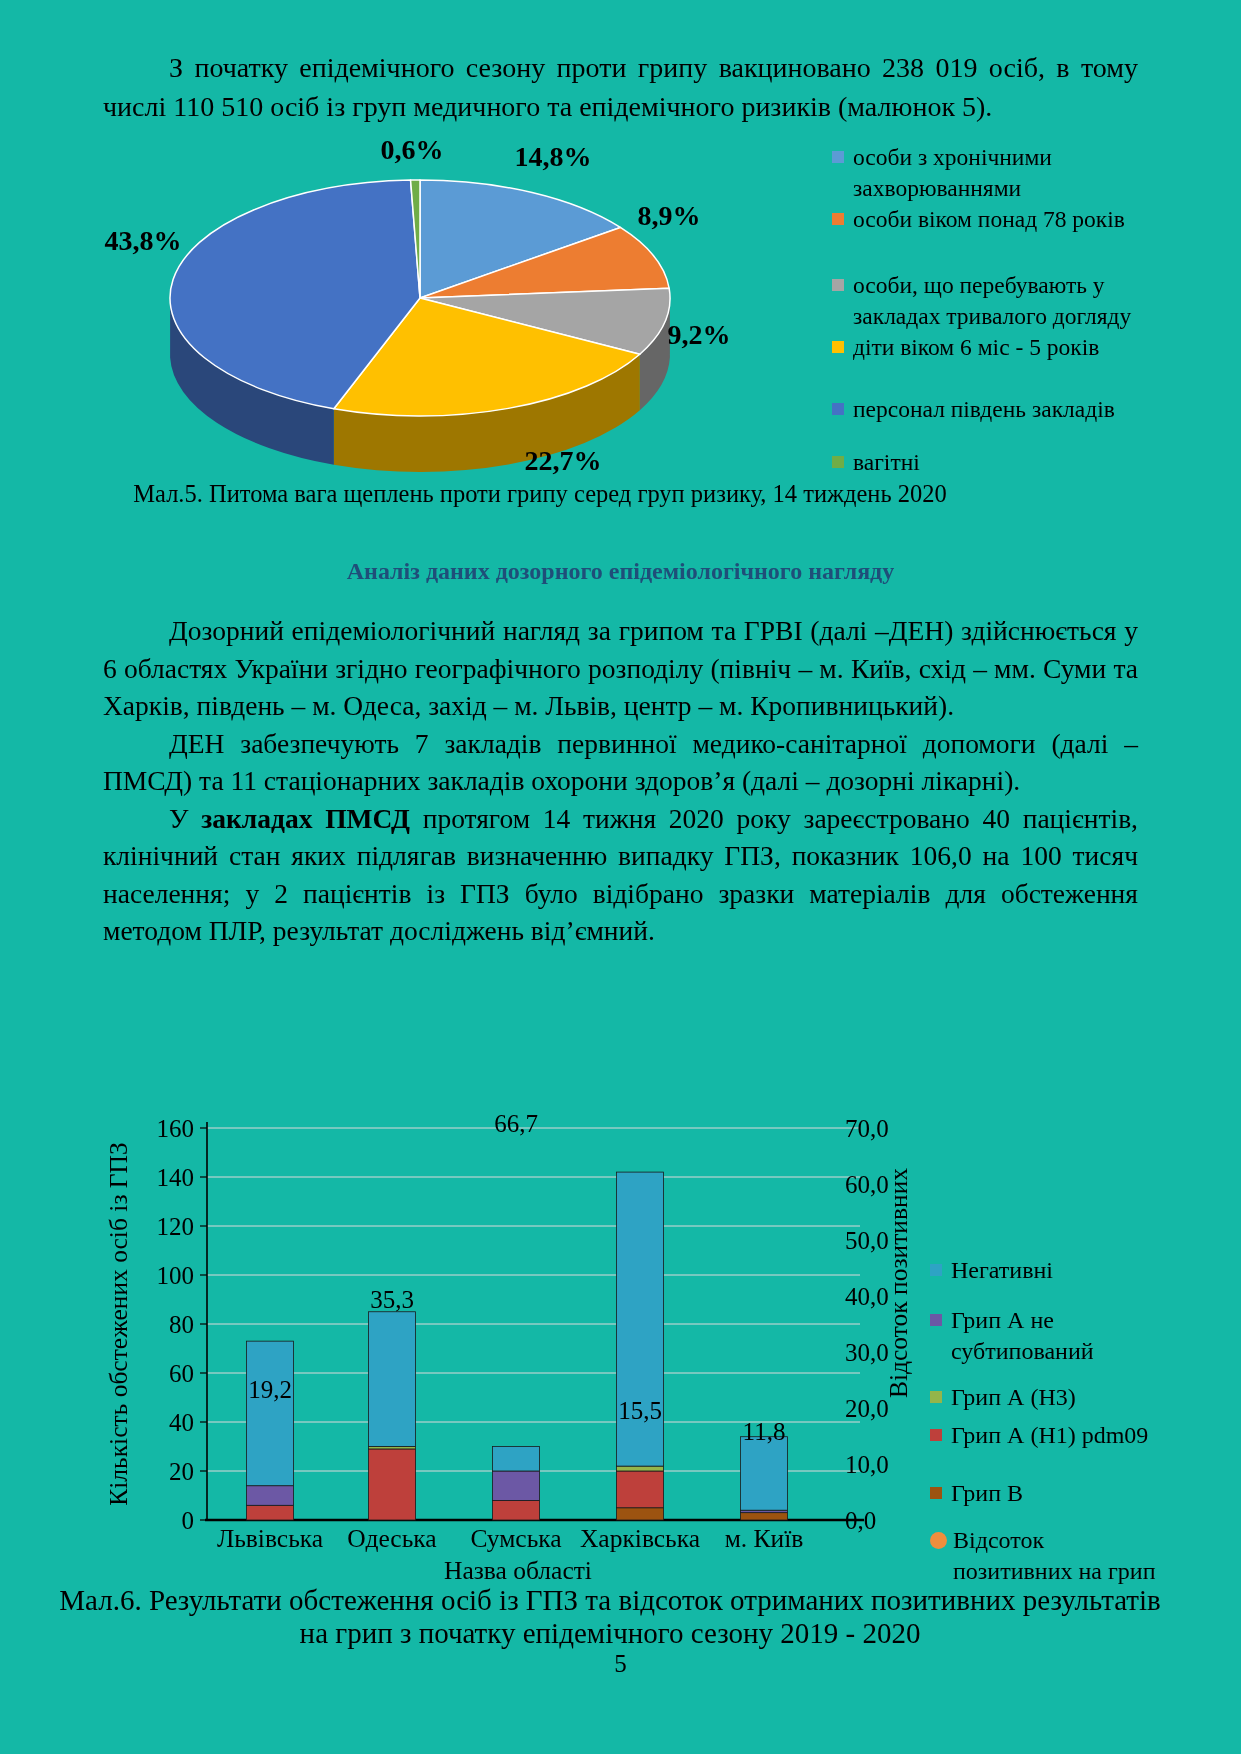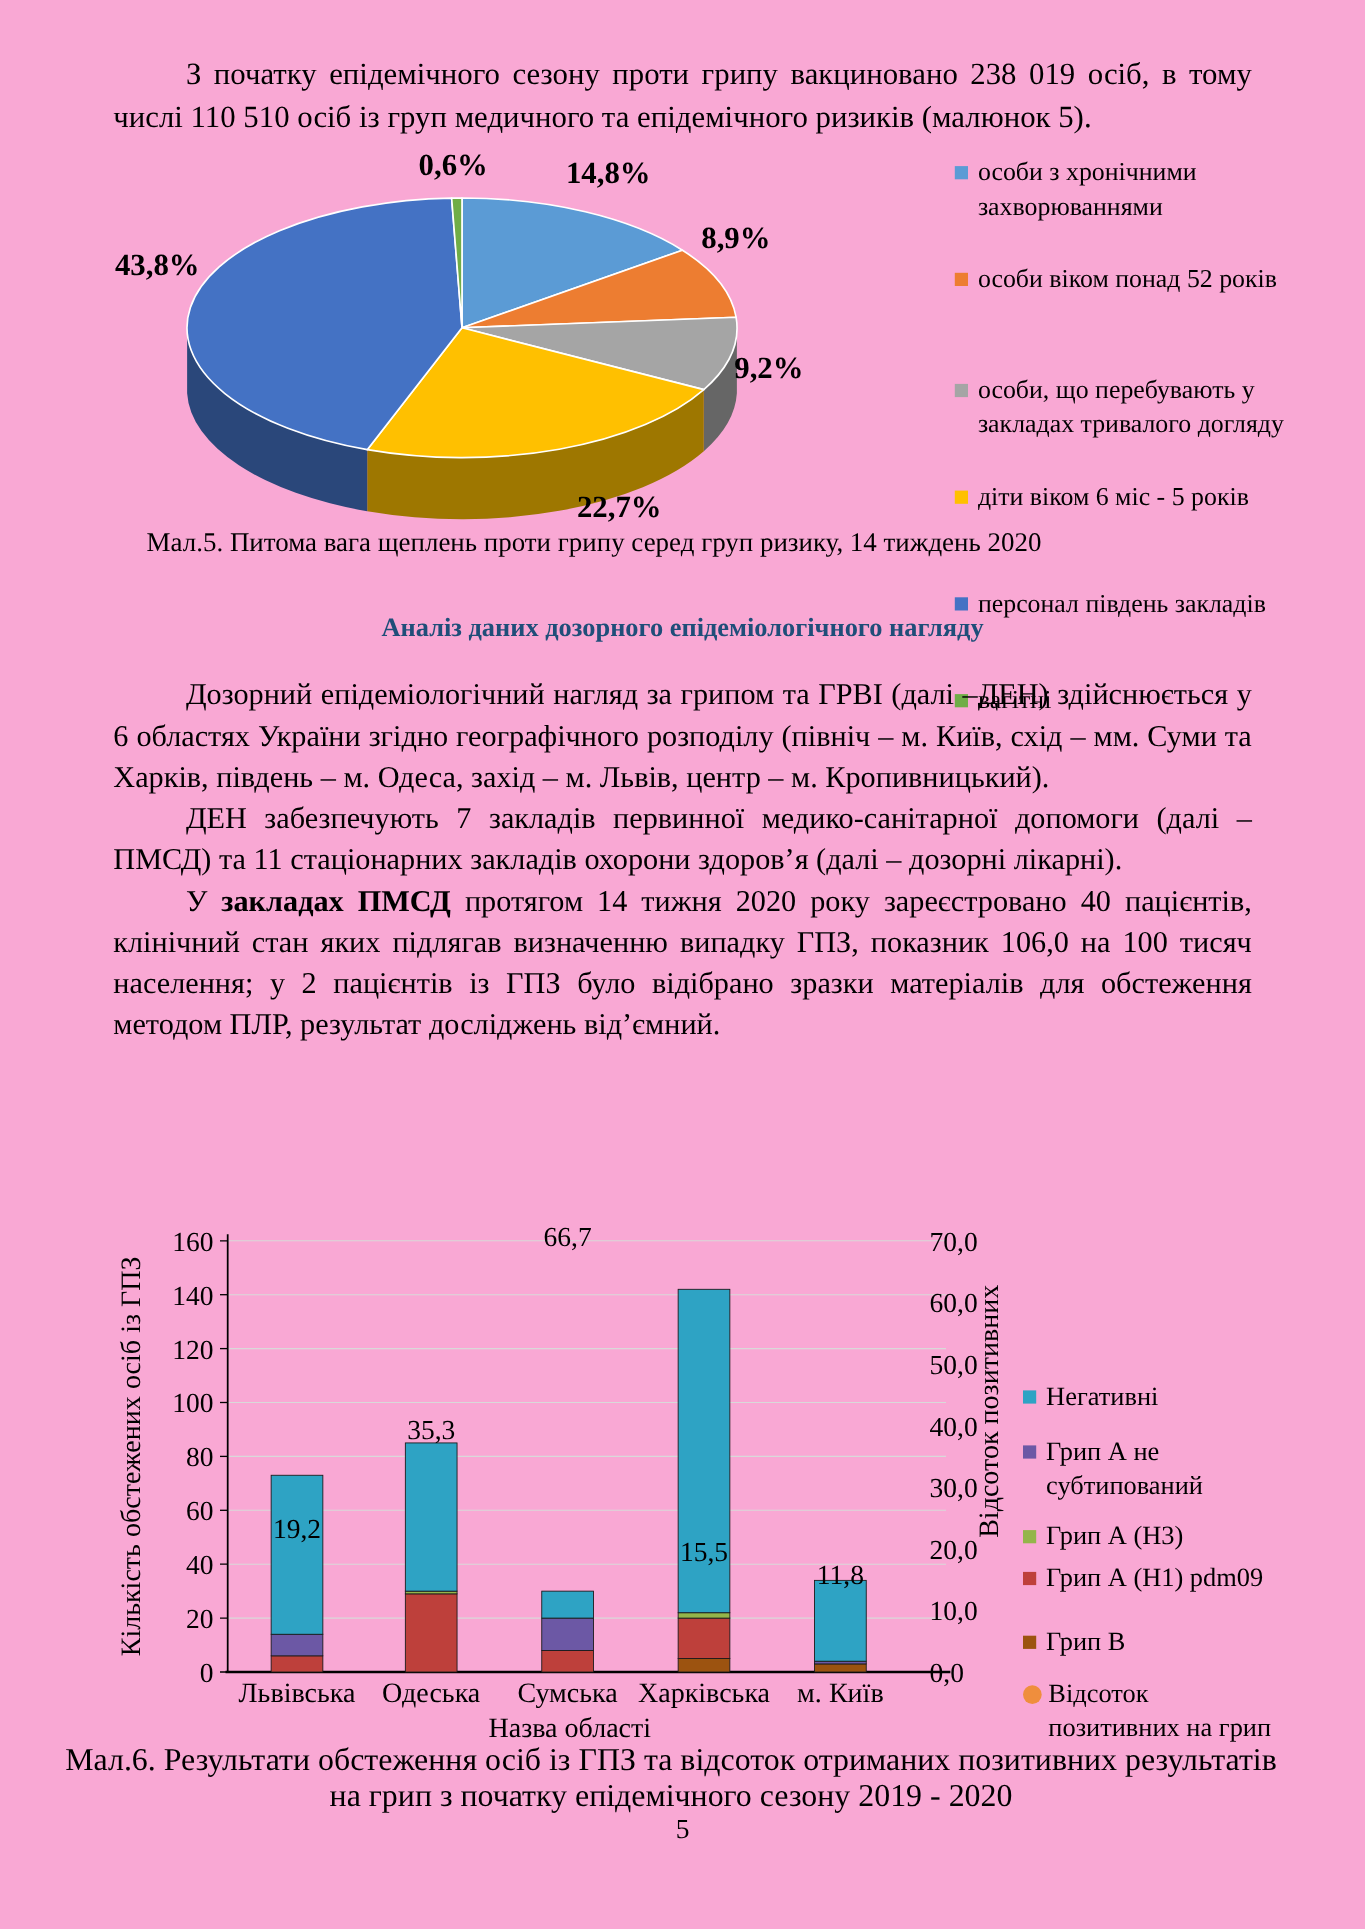--- a/index.html
+++ b/index.html
@@ -1,33 +1,33 @@
 <!DOCTYPE html>
 <html lang="uk"><head>
 <meta charset="utf-8">
 <style>
   html,body{margin:0;padding:0;background:#ffffff;}
   .page{
-    position:relative;width:1241px;height:1754px;background:#f9a8d4;
+    position:relative;width:1241px;height:1754px;background:#14b8a6;
     font-family:"Liberation Serif", serif;color:#000;overflow:hidden;
   }
   .bodytext{position:absolute;left:103px;width:1035px;text-align:justify;}
   .bodytext p{margin:0;text-indent:66px;font-size:27.5px;line-height:37.5px;}
   #intro{position:absolute;left:103px;top:48px;width:1035px;text-align:justify;
          font-size:28px;line-height:39px;text-indent:66px;margin:0;}
   #heading{position:absolute;left:0;top:558px;width:1241px;text-align:center;
            font-size:24px;font-weight:bold;margin:0;}
   #caption5{position:absolute;left:0;top:480px;width:1080px;text-align:center;font-size:24.5px;margin:0;}
   #caption6{position:absolute;left:25px;top:1584px;width:1170px;text-align:center;font-size:29px;line-height:33px;margin:0;}
   #pagenum{position:absolute;left:0;top:1650px;width:1241px;text-align:center;font-size:25px;margin:0;}
   svg{position:absolute;display:block;}
   #fig5svg{left:40px;top:128px;}
   #fig6svg{left:0px;top:1093px;}
   .legend{position:absolute;display:flex;flex-direction:column;}
-  .lg5{left:868px;top:142px;width:330px;font-size:23.5px;line-height:31px;gap:35px;}
+  .lg5{left:832px;top:142px;width:330px;font-size:23.5px;line-height:31px;}
   .lg6{left:930px;top:1255px;width:250px;font-size:24px;line-height:31px;}
   .legend-item{display:flex;align-items:flex-start;}
   .legend-item .chip{flex:0 0 auto;width:12px;height:12px;margin:9px 9px 0 0;}
   .legend-item .chip.circle{width:17px;height:17px;border-radius:50%;margin-top:7px;margin-right:6px;}
   .legend-item .lines{white-space:nowrap;}
 </style>
 </head>
 <body>
 
 <div class="page">
@@ -55,21 +55,21 @@
       <div class="legend-item" style="margin-bottom: 0px;">
         <span class="chip" style="background: rgb(91, 155, 213);"></span>
         <div class="lines">
           <div>особи з хронічними</div>
           <div>захворюваннями</div>
         </div>
       </div>
       <div class="legend-item" style="margin-bottom: 35px;">
         <span class="chip" style="background: rgb(237, 125, 49);"></span>
         <div class="lines">
-          <div>особи віком понад 52 років</div>
+          <div>особи віком понад 78 років</div>
         </div>
       </div>
       <div class="legend-item" style="margin-bottom: 0px;">
         <span class="chip" style="background: rgb(165, 165, 165);"></span>
         <div class="lines">
           <div>особи, що перебувають у</div>
           <div>закладах тривалого догляду</div>
         </div>
       </div>
       <div class="legend-item" style="margin-bottom: 31px;">

